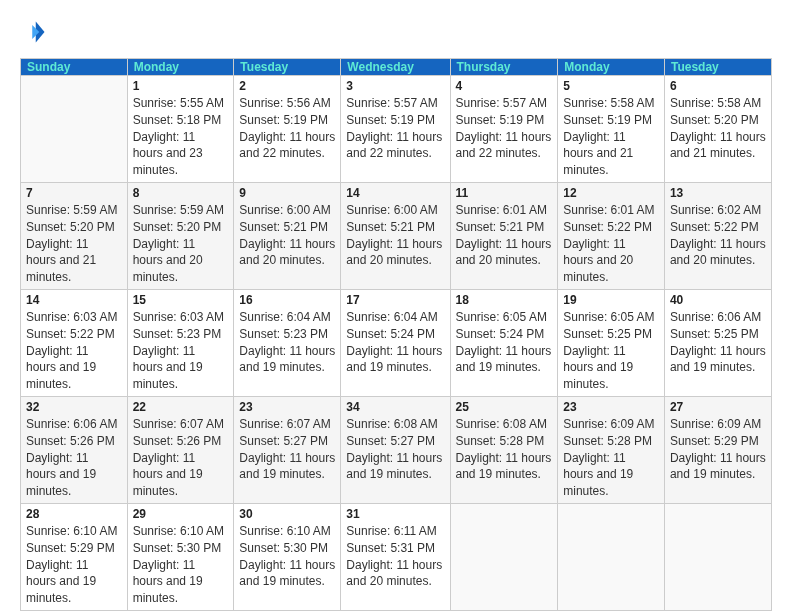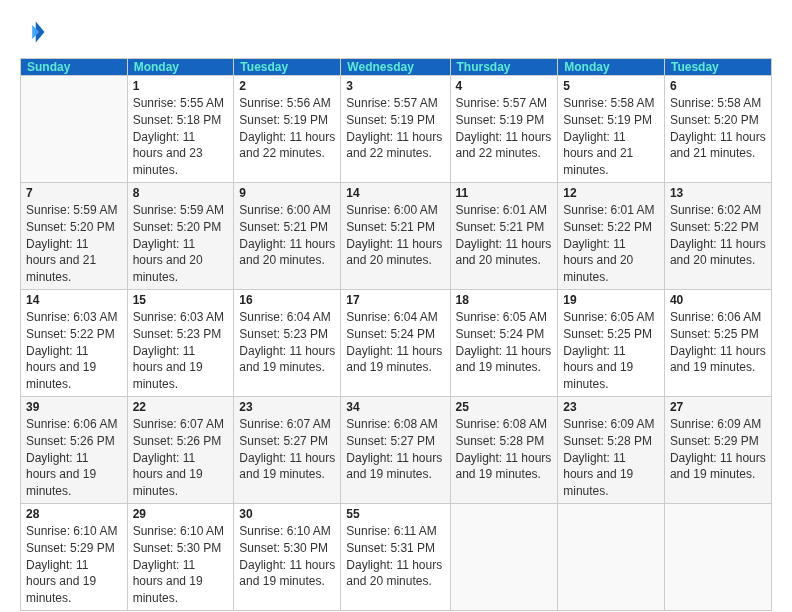--- a/index.html
+++ b/index.html
@@ -160,32 +160,32 @@
         <tr>
           <td><span class="day-number">14</span><span class="cell-text">Sunrise: 6:03 AM<br>Sunset: 5:22 PM<br>Daylight: 11 hours and 19 minutes.</span></td>
           <td><span class="day-number">15</span><span class="cell-text">Sunrise: 6:03 AM<br>Sunset: 5:23 PM<br>Daylight: 11 hours and 19 minutes.</span></td>
           <td><span class="day-number">16</span><span class="cell-text">Sunrise: 6:04 AM<br>Sunset: 5:23 PM<br>Daylight: 11 hours and 19 minutes.</span></td>
           <td><span class="day-number">17</span><span class="cell-text">Sunrise: 6:04 AM<br>Sunset: 5:24 PM<br>Daylight: 11 hours and 19 minutes.</span></td>
           <td><span class="day-number">18</span><span class="cell-text">Sunrise: 6:05 AM<br>Sunset: 5:24 PM<br>Daylight: 11 hours and 19 minutes.</span></td>
           <td><span class="day-number">19</span><span class="cell-text">Sunrise: 6:05 AM<br>Sunset: 5:25 PM<br>Daylight: 11 hours and 19 minutes.</span></td>
           <td><span class="day-number">40</span><span class="cell-text">Sunrise: 6:06 AM<br>Sunset: 5:25 PM<br>Daylight: 11 hours and 19 minutes.</span></td>
         </tr>
         <tr>
-          <td><span class="day-number">39</span><span class="cell-text">Sunrise: 6:06 AM<br>Sunset: 5:26 PM<br>Daylight: 11 hours and 19 minutes.</span></td>
+          <td><span class="day-number">32</span><span class="cell-text">Sunrise: 6:06 AM<br>Sunset: 5:26 PM<br>Daylight: 11 hours and 19 minutes.</span></td>
           <td><span class="day-number">22</span><span class="cell-text">Sunrise: 6:07 AM<br>Sunset: 5:26 PM<br>Daylight: 11 hours and 19 minutes.</span></td>
           <td><span class="day-number">23</span><span class="cell-text">Sunrise: 6:07 AM<br>Sunset: 5:27 PM<br>Daylight: 11 hours and 19 minutes.</span></td>
           <td><span class="day-number">34</span><span class="cell-text">Sunrise: 6:08 AM<br>Sunset: 5:27 PM<br>Daylight: 11 hours and 19 minutes.</span></td>
           <td><span class="day-number">25</span><span class="cell-text">Sunrise: 6:08 AM<br>Sunset: 5:28 PM<br>Daylight: 11 hours and 19 minutes.</span></td>
           <td><span class="day-number">23</span><span class="cell-text">Sunrise: 6:09 AM<br>Sunset: 5:28 PM<br>Daylight: 11 hours and 19 minutes.</span></td>
           <td><span class="day-number">27</span><span class="cell-text">Sunrise: 6:09 AM<br>Sunset: 5:29 PM<br>Daylight: 11 hours and 19 minutes.</span></td>
         </tr>
         <tr>
           <td><span class="day-number">28</span><span class="cell-text">Sunrise: 6:10 AM<br>Sunset: 5:29 PM<br>Daylight: 11 hours and 19 minutes.</span></td>
           <td><span class="day-number">29</span><span class="cell-text">Sunrise: 6:10 AM<br>Sunset: 5:30 PM<br>Daylight: 11 hours and 19 minutes.</span></td>
           <td><span class="day-number">30</span><span class="cell-text">Sunrise: 6:10 AM<br>Sunset: 5:30 PM<br>Daylight: 11 hours and 19 minutes.</span></td>
-          <td><span class="day-number">55</span><span class="cell-text">Sunrise: 6:11 AM<br>Sunset: 5:31 PM<br>Daylight: 11 hours and 20 minutes.</span></td>
+          <td><span class="day-number">31</span><span class="cell-text">Sunrise: 6:11 AM<br>Sunset: 5:31 PM<br>Daylight: 11 hours and 20 minutes.</span></td>
           <td class="empty"></td>
           <td class="empty"></td>
           <td class="empty"></td>
         </tr>
       </tbody>
   </table>
 </div>
 
 </body></html>

